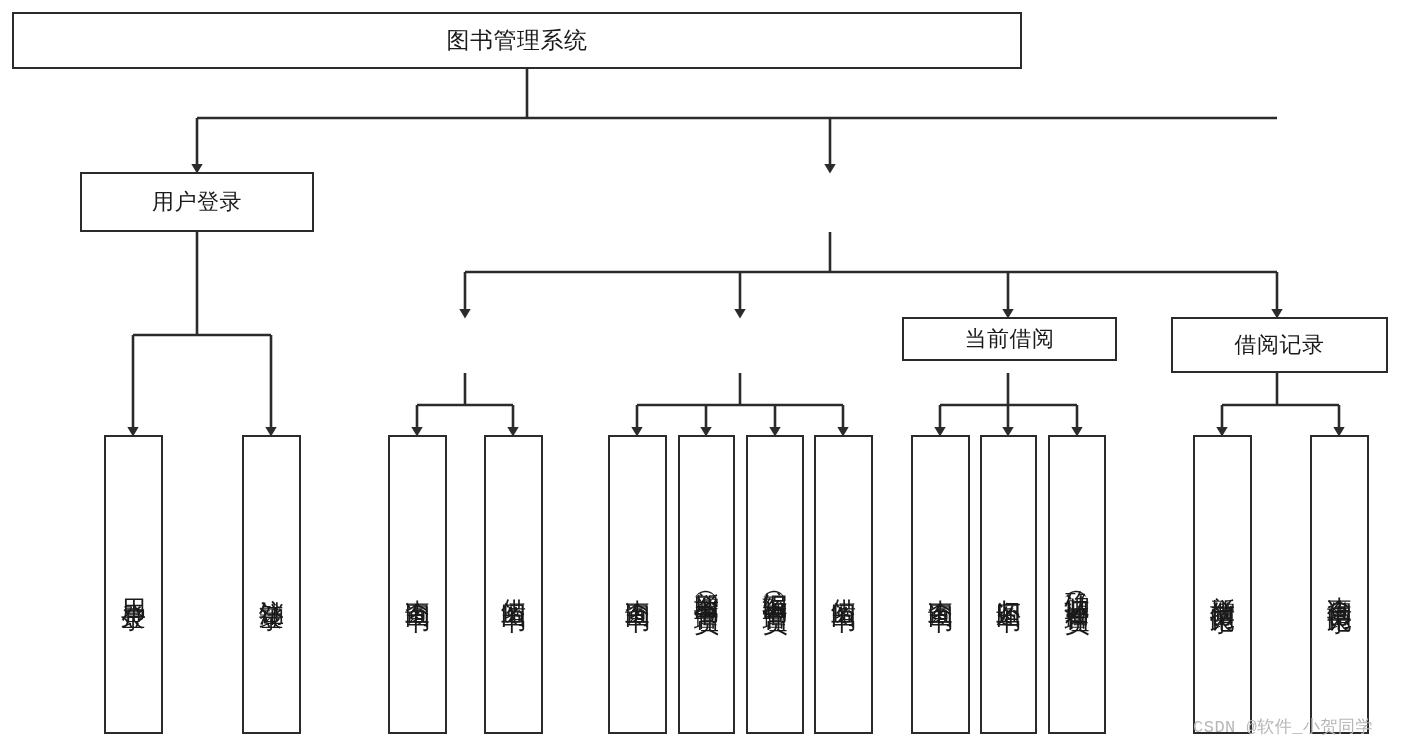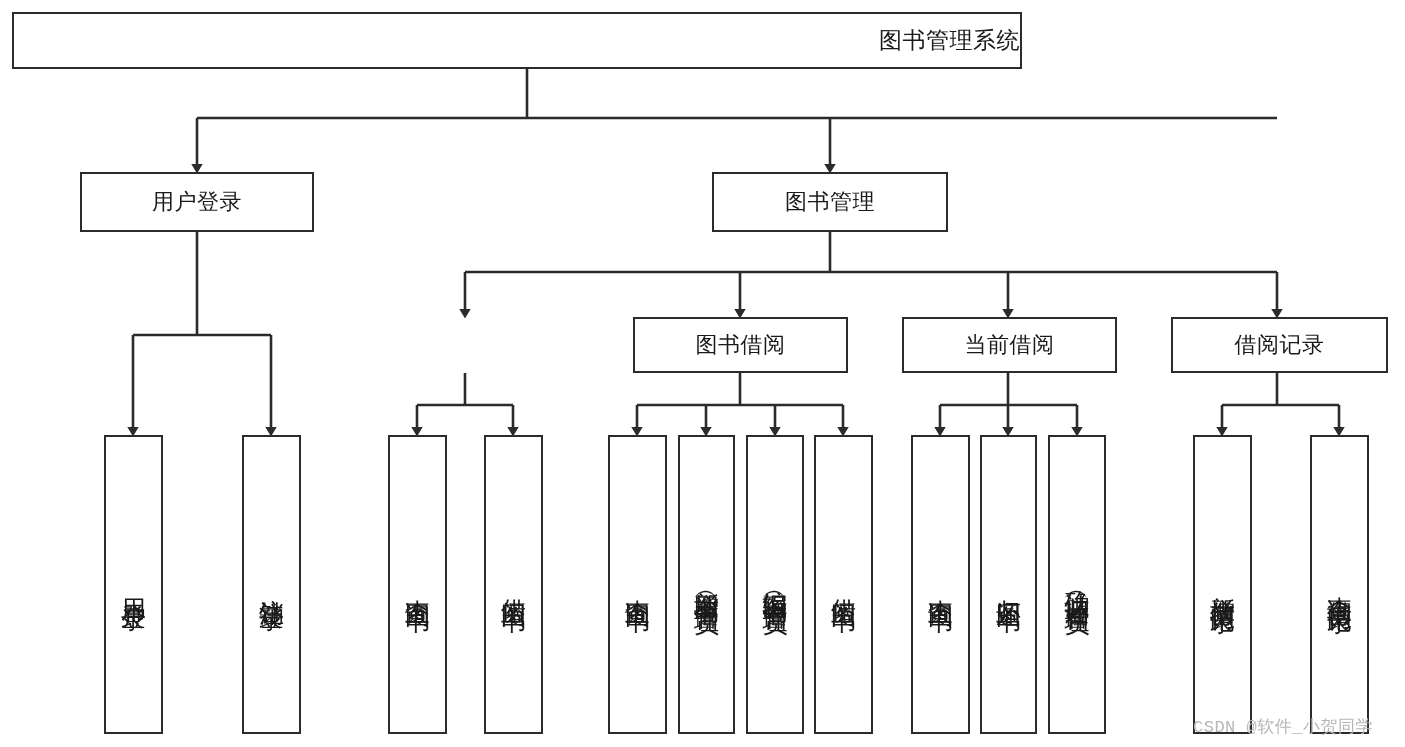--- a/index.html
+++ b/index.html
@@ -123,35 +123,29 @@
       <path d="M1008,405 L1008,428" marker-end="url(#arrow)"></path>
       <path d="M1077,405 L1077,428" marker-end="url(#arrow)"></path>
 
       <path d="M1277,373 L1277,405"></path>
       <path d="M1222,405 L1339,405"></path>
       <path d="M1222,405 L1222,428" marker-end="url(#arrow)"></path>
       <path d="M1339,405 L1339,428" marker-end="url(#arrow)"></path>
     </g>
   </svg>
 
-  <div class="node horiz root" style="left:12px; top:12px; width:1010px; height:57px;justify-content:flex-end;">
+  <div class="node horiz root" style="left:12px; top:12px; width:1010px; height:57px;">
     <span class="node-label">图书管理系统</span>
   </div>
 
   <div class="node horiz" style="left:80px; top:172px; width:234px; height:60px;">
     <span class="node-label">用户登录</span>
   </div>
-  <div class="node horiz" style="left:712px; top:172px; width:236px; height:60px;">
-    <span class="node-label">图书管理</span>
-  </div>
 
-  <div class="node horiz" style="left:633px; top:317px; width:215px; height:56px;">
-    <span class="node-label">图书借阅</span>
-  </div>
-  <div class="node horiz" style="left:902px; top:317px; width:215px; height:56px;">
+  <div class="node horiz" style="left:902px; top:317px; width:215px; height:44px;">
     <span class="node-label">当前借阅</span>
   </div>
   <div class="node horiz" style="left:1171px; top:317px; width:217px; height:56px;">
     <span class="node-label">借阅记录</span>
   </div>
 
   <div class="node vert" style="left:104px; top:435px; width:59px; height:299px;">
     <span class="node-label">用户登录</span>
   </div>
   <div class="node vert" style="left:242px; top:435px; width:59px; height:299px;">

